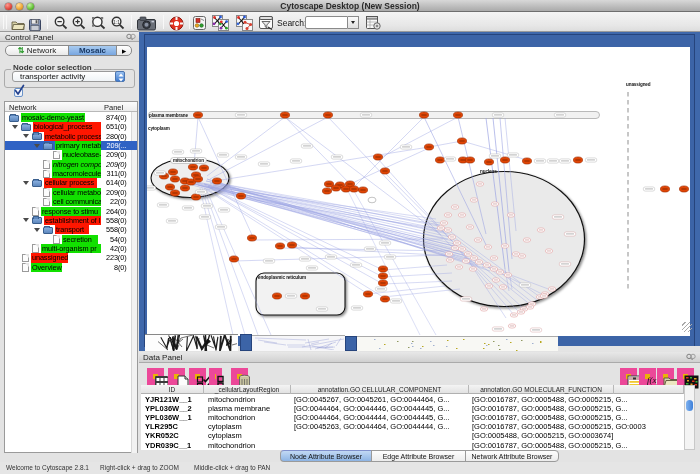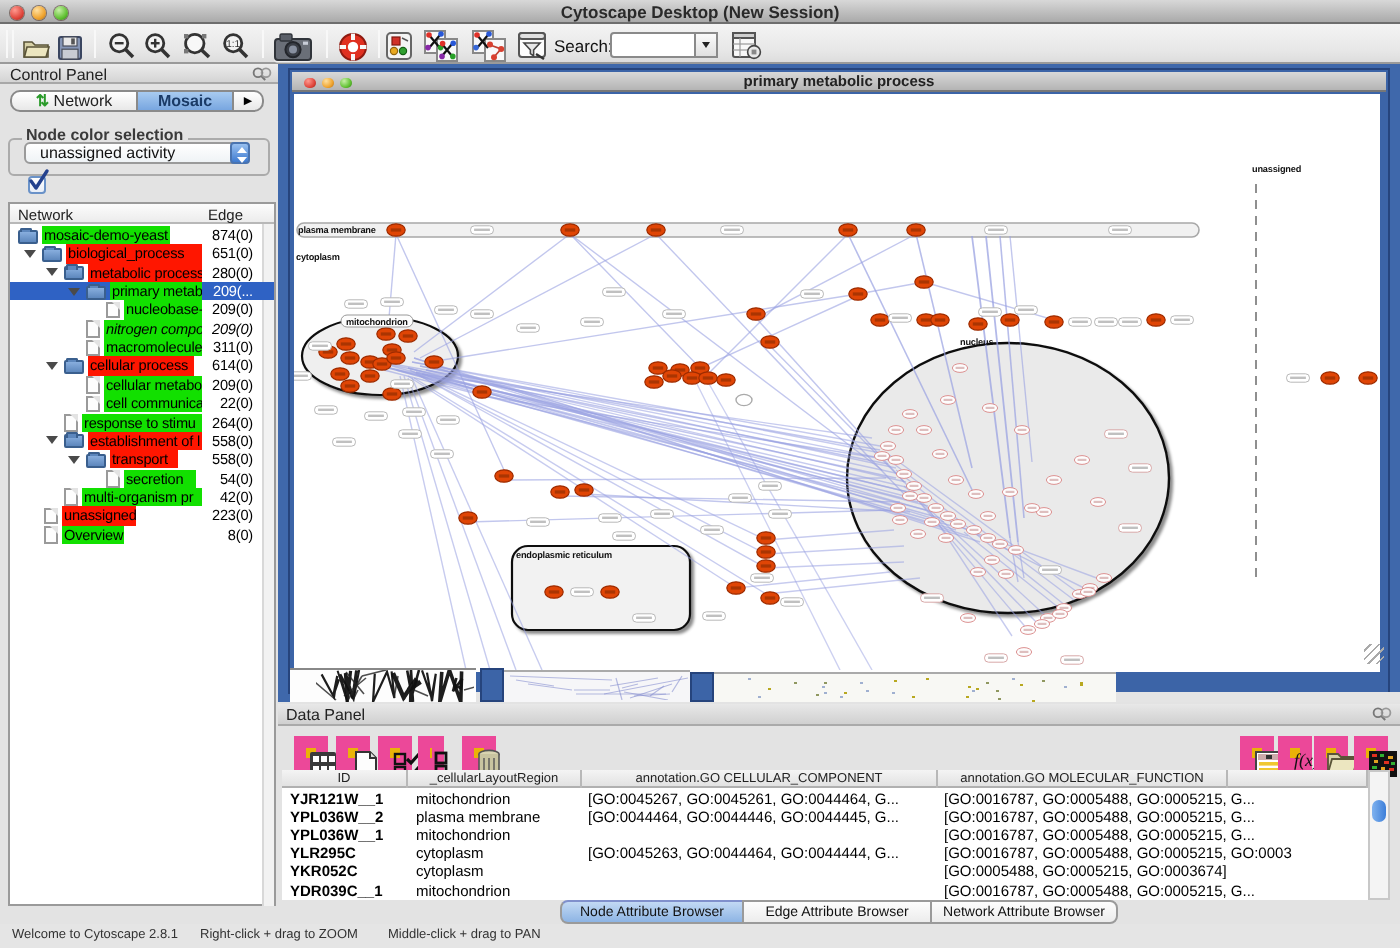--- a/index.html
+++ b/index.html
@@ -207,36 +207,36 @@
     <div class="abs" id="cpanel-hdr">
         <span>Control Panel</span>
       <svg width="10" height="8" style="position:absolute;right:3px;top:1px;" viewBox="0 0 10 8">
           <circle cx="3" cy="3.4" r="2.2" fill="none" stroke="#777" stroke-width="0.9"></circle>
           <line x1="4.6" y1="5" x2="6.6" y2="7" stroke="#777" stroke-width="1"></line>
           <circle cx="7" cy="3.4" r="2.2" fill="none" stroke="#999" stroke-width="0.9"></circle>
         </svg>
       </div>
     <div class="abs" id="fset"></div>
     <div class="abs" id="fset-lbl">Node color selection</div>
-    <div class="abs" id="combo">unassigned activity</div>
+    <div class="abs" id="combo">transporter activity</div>
     <div class="abs" id="combo-btn">
         <svg width="8" height="9" viewBox="0 0 8 9" style="position:absolute;left:0.5px;top:0.5px;">
           <path d="M4 0.5 L6.5 3.5 H1.5 Z" fill="#fff"></path>
           <path d="M4 8.5 L1.5 5.5 H6.5 Z" fill="#fff"></path>
         </svg>
       </div>
     <div class="abs" id="cbx"></div>
     <svg class="abs" style="left:13px;top:52px;" width="13" height="13" viewBox="0 0 13 13">
         <path d="M2.5 6.5 L5 10 L10.5 1.5" fill="none" stroke="#23418e" stroke-width="1.7" stroke-linecap="round" stroke-linejoin="round"></path>
       </svg>
     <div class="abs" id="cbx-lbl">Select nodes</div>
     <div class="abs" id="treebox">
       <div class="abs" id="tree-hdr">
           <span style="position:absolute;left:4px;top:0.5px;">Network</span>
-          <span style="position:absolute;left:99px;top:0.5px;">Edge</span>
+          <span style="position:absolute;left:99px;top:0.5px;">Panel</span>
         </div>
       <div style="position:absolute;right:0;top:10px;width:6px;height:341px;background:#f2f2f2;border-left:1px solid #d8d8d8;"></div>
       <div class="trow" style="top:11.0px;">
           <div class="fold" style="left:4px;"></div>
           <div class="tlbl gbg" style="left:16px;width:64px;">mosaic-demo-yeast</div>
           <div class="tval" style="">874(0)</div>
         </div>
 <div class="trow" style="top:20.35px;">
           <div class="arr" style="left:7px;"></div>
           <div class="fold" style="left:16px;"></div>
@@ -321,26 +321,20 @@
         </div>
 <div class="trow" style="top:160.6px;padding-left:31px;">
           <div class="file" style="left:17px;"></div>
           <div class="tlbl gbg" style="left:26px;width:31px;">Overview</div>
           <div class="tval" style="">8(0)</div>
         </div>
     </div>
   </div>
   <div class="abs" id="desktop">
     <div id="iwin">
-      <div id="iwin-tb">
-        <div class="ilight" style="left:6px;  background:radial-gradient(circle at 35% 30%, #ff9a90, #e0463c 60%, #9c1f17);"></div>
-        <div class="ilight" style="left:15px; background:radial-gradient(circle at 35% 30%, #ffe0a0, #f0a530 60%, #b06a10);"></div>
-        <div class="ilight" style="left:24px; background:radial-gradient(circle at 35% 30%, #c8f0a8, #62c234 60%, #2f7c12);"></div>
-        <div class="title">primary metabolic process</div>
-      </div>
       <div id="canvas"><svg width="543" height="288" viewBox="147 48 543 288">
             <defs>
               <radialGradient id="ng" cx="40%" cy="35%" r="75%">
                 <stop offset="0%" stop-color="#ee5d12"></stop>
                 <stop offset="70%" stop-color="#dd4404"></stop>
                 <stop offset="100%" stop-color="#c03800"></stop>
               </radialGradient>
               <filter id="sh" x="-10%" y="-10%" width="130%" height="130%">
                 <feDropShadow dx="1.5" dy="1.5" stdDeviation="0.8" flood-color="#000" flood-opacity="0.45"></feDropShadow>
               </filter>
@@ -907,20 +901,21 @@
         </div>
 <div class="drow" style="top:18.7px;">
 <div class="dc" style="left:4px;width:58px;font-weight:bold;">YPL036W__2</div>
 <div class="dc" style="left:67px;width:82px;">plasma membrane</div>
 <div class="dc" style="left:153px;width:174px;">[GO:0044464, GO:0044446, GO:0044445, G...</div>
 <div class="dc" style="left:331px;width:174px;">[GO:0016787, GO:0005488, GO:0005215, G...</div>
         </div>
 <div class="drow" style="top:27.9px;">
 <div class="dc" style="left:4px;width:58px;font-weight:bold;">YPL036W__1</div>
 <div class="dc" style="left:67px;width:82px;">mitochondrion</div>
+<div class="dc" style="left:153px;width:174px;">[GO:0044464, GO:0044444, GO:0044445, G...</div>
 <div class="dc" style="left:331px;width:174px;">[GO:0016787, GO:0005488, GO:0005215, G...</div>
         </div>
 <div class="drow" style="top:37.099999999999994px;">
 <div class="dc" style="left:4px;width:58px;font-weight:bold;">YLR295C</div>
 <div class="dc" style="left:67px;width:82px;">cytoplasm</div>
 <div class="dc" style="left:153px;width:174px;">[GO:0045263, GO:0044464, GO:0044444, G...</div>
 <div class="dc" style="left:331px;width:174px;">[GO:0016787, GO:0005488, GO:0005215, GO:0003824, G...</div>
         </div>
 <div class="drow" style="top:46.3px;">
 <div class="dc" style="left:4px;width:58px;font-weight:bold;">YKR052C</div>

